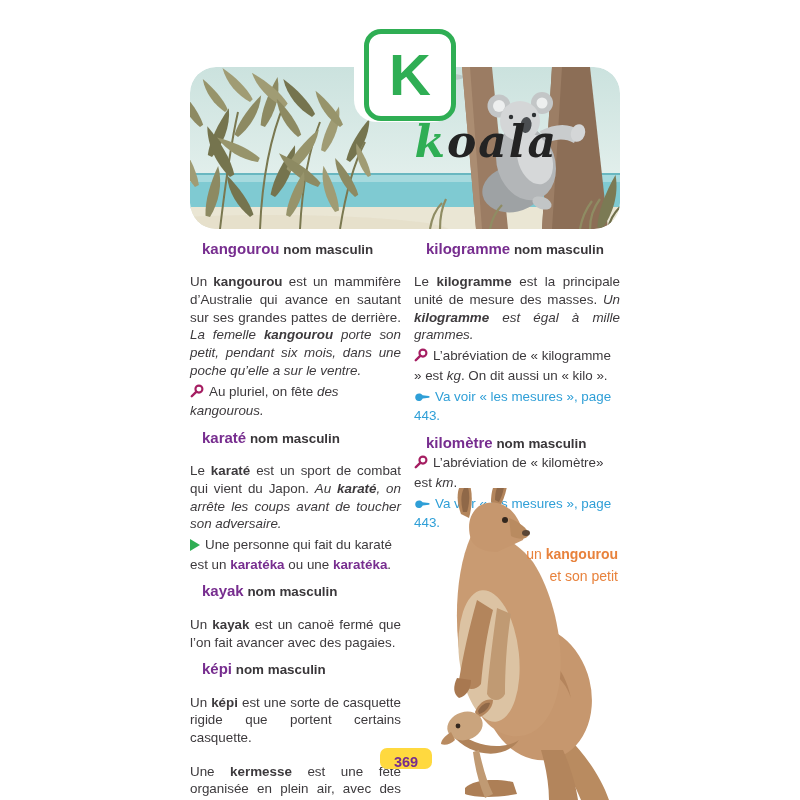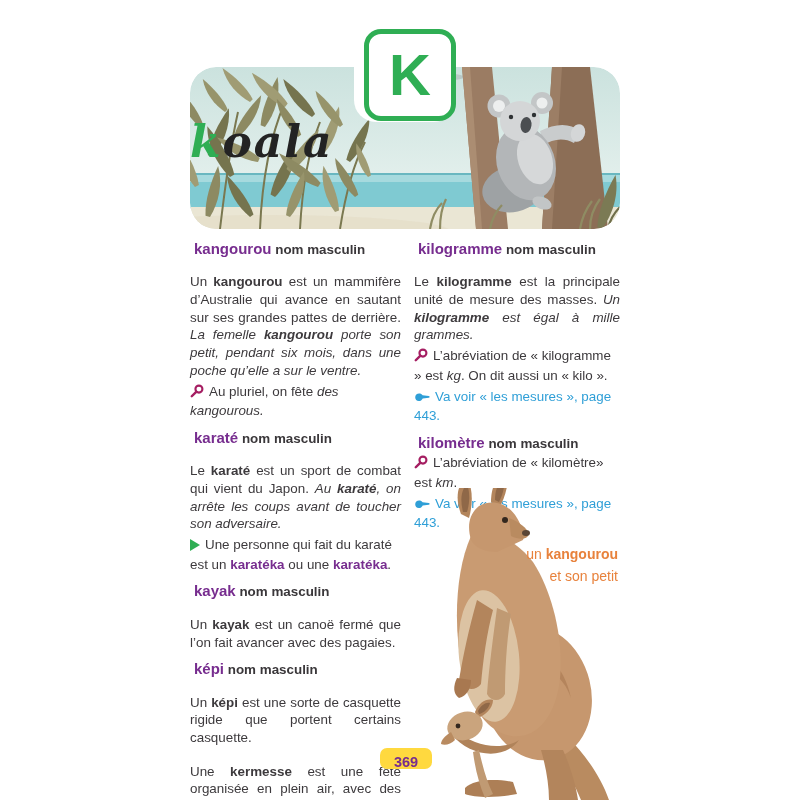--- a/index.html
+++ b/index.html
@@ -11,30 +11,30 @@
        font-family:"Liberation Sans",sans-serif;color:var(--ink);}
   .page{position:absolute;inset:0;background:#fff;}
 
   
   .banner{position:absolute;left:190px;top:67px;width:430px;height:162px;border-radius:26px;overflow:hidden;z-index:1;}
   .k-halo{position:absolute;left:354px;top:20px;width:102px;height:102px;background:#fff;border-radius:22px;z-index:2;}
   .k-badge{position:absolute;left:364px;top:29px;width:82px;height:82px;background:#fff;
            border:5px solid var(--green);border-radius:17px;z-index:3;
            display:flex;align-items:center;justify-content:center;}
   .k-badge span{font-size:58px;font-weight:bold;color:var(--green);line-height:1;}
-  .script-word{position:absolute;left:190px;top:116px;width:368px;text-align:left;z-index:2;
+  .script-word{position:absolute;left:190px;top:116px;width:368px;text-align:right;z-index:2;
                font-family:"DejaVu Serif",serif;font-style:italic;font-size:44px;letter-spacing:2px;}
   .script-word .init{color:var(--green);font-weight:bold;}
   .script-word .rest{color:#232323;font-weight:bold;}
 
   
   .col{position:absolute;top:240px;font-size:13.4px;line-height:1.32;color:var(--ink);}
   .col.left{left:190px;width:211px;}
   .col.right{left:414px;width:206px;}
-  .entry-head{margin:9px 4px 3px;font-size:15px;line-height:1.15;}
+  .entry-head{margin:9px 12px 3px;font-size:15px;line-height:1.15;}
   .entry:first-child .entry-head{margin-top:0;}
   .headword{color:var(--purple);font-weight:bold;}
   .pos{color:#3a373a;font-weight:bold;font-size:13.4px;}
   .body{margin:16px 0 3px;text-align:justify;}
   .note{margin:3px 0 3px;}
   .note-icon{display:inline-block;margin-right:5px;vertical-align:-2px;}
   .note.blue span{color:var(--blue);}
   .b{font-weight:bold;} .i{font-style:italic;}
   .purple{color:var(--purple);font-weight:bold;}
 

